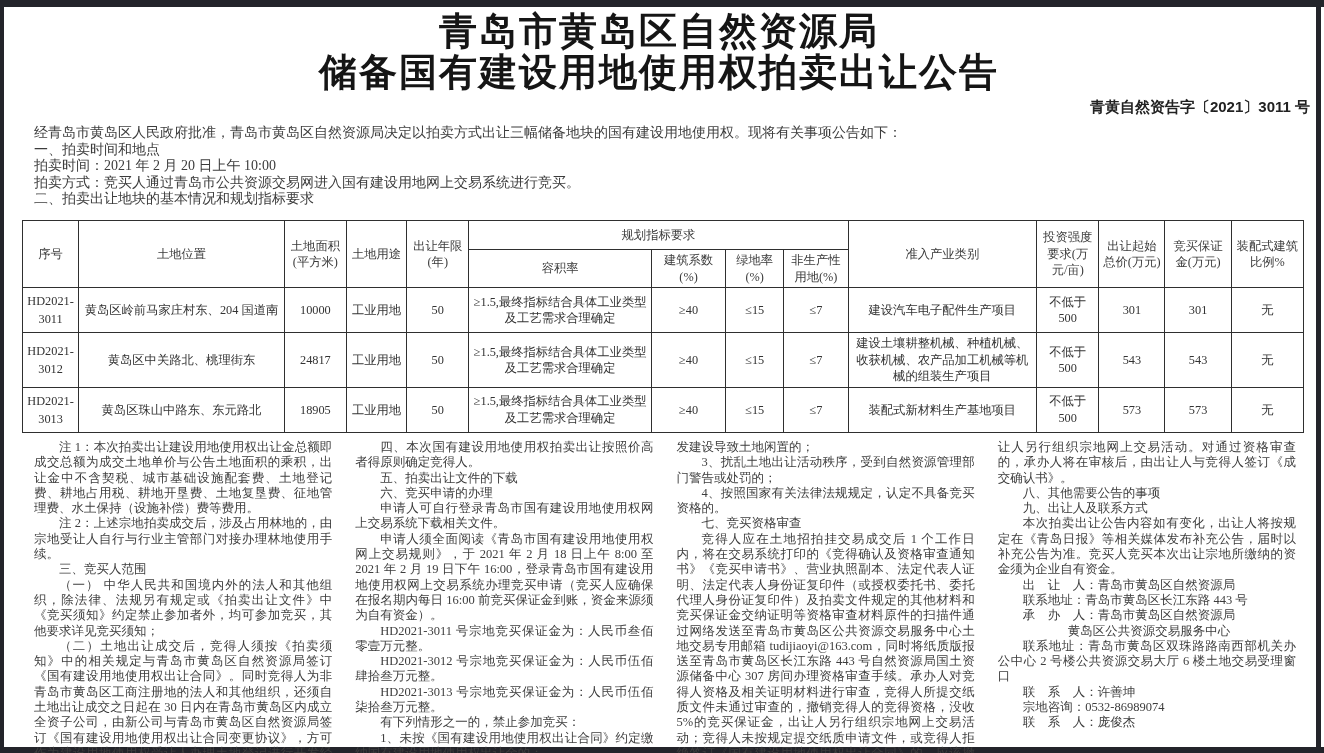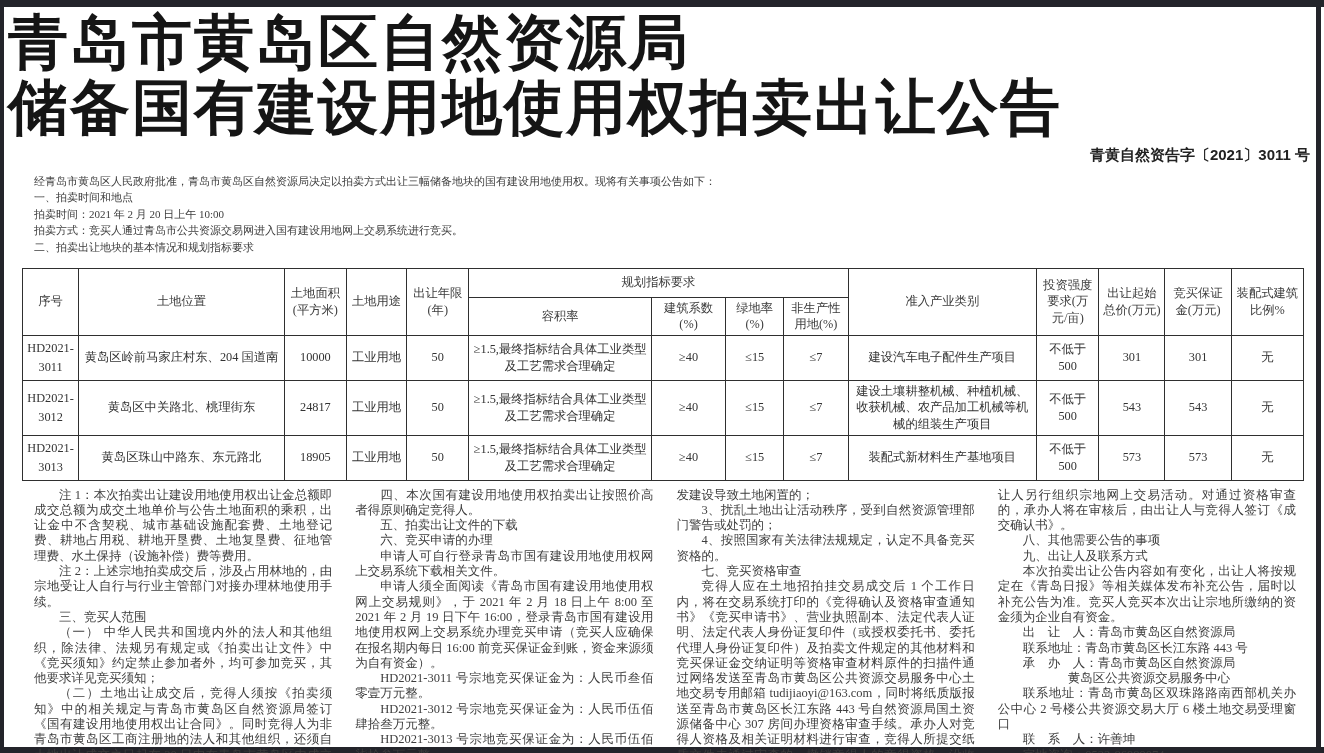--- a/index.html
+++ b/index.html
@@ -11,30 +11,30 @@
   
   .bar{position:absolute;background:#23242a;}
   .bar-top{left:0;top:0;width:1324px;height:7px;}
   .bar-bottom{left:0;top:747px;width:1324px;height:6px;}
   .bar-left{left:0;top:0;width:4px;height:753px;}
   .bar-right{left:1316px;top:0;width:5px;height:753px;}
 
   .sheet{position:absolute;left:8px;top:9px;width:1302px;height:736px;}
 
   .title{
-    font-family:"Liberation Sans","DejaVu Sans",sans-serif;
+    text-align:center;font-family:"Liberation Sans","DejaVu Sans",sans-serif;
     font-weight:bold;color:#151515;line-height:1.08;letter-spacing:2px;
-    font-size:60px;margin:2px 0 0 0;
+    font-size:38px;margin:2px 0 0 0;
   }
   .doc-number{
     text-align:right;font-family:"Liberation Sans","DejaVu Sans",sans-serif;
     font-weight:bold;font-size:15px;color:#222;margin-top:5px;
   }
 
-  .intro{margin:8px 18px 12px 26px;font-size:11px;line-height:16.6px;color:#3c3c3c;}
+  .intro{margin:8px 18px 12px 26px;font-size:14px;line-height:16.6px;color:#3c3c3c;}
   .intro p{margin:0;}
 
   table.land{
     border-collapse:collapse;table-layout:fixed;
     margin:6px 0 0 14px;width:1282px;
     font-size:12.3px;color:#333;
   }
   table.land th,table.land td{
     border:1px solid #2f2f2f;text-align:center;vertical-align:middle;
     padding:2px 3px;line-height:1.35;font-weight:normal;

